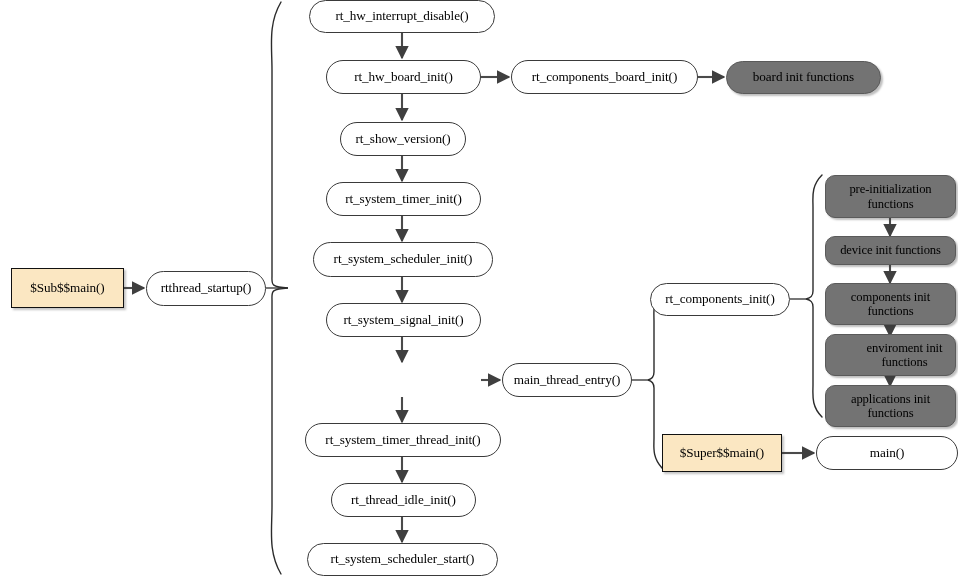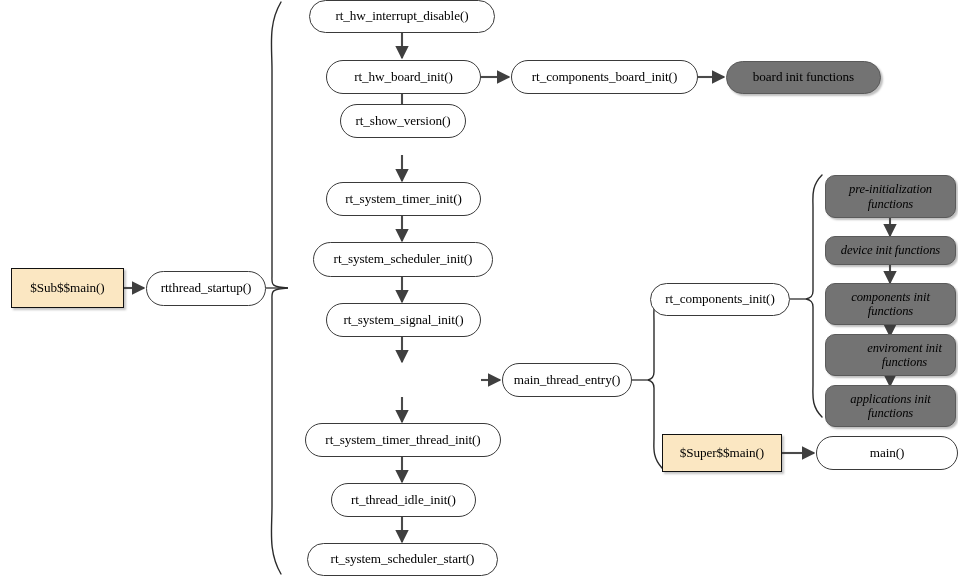--- a/index.html
+++ b/index.html
@@ -38,21 +38,20 @@
     background: #ffffff;
     font-size: 13.2px;
     letter-spacing: -0.1px;
     z-index: 2;
   }
   .node.stadium {
     border-radius: 999px;
   }
   .node.rounded {
     border-radius: 10px;
-    font-style: italic;
   }
   .node.rect {
     border-radius: 0;
   }
   .node.blue {
     background: #737373;
     border-color: #5a5a5a;
     box-shadow: 2px 2px 2px rgba(60,60,60,0.33);
   }
   .node.tan {
@@ -150,21 +149,21 @@
   </div>
 
   <div class="node stadium" style="left:309px; top:0px; width:186px; height:33px;">
     <span class="lbl">rt_hw_interrupt_disable()</span>
   </div>
 
   <div class="node stadium" style="left:326px; top:60px; width:155px; height:34px;">
     <span class="lbl">rt_hw_board_init()</span>
   </div>
 
-  <div class="node stadium" style="left:340px; top:104px; width:126px; height:34px;">
+  <div class="node stadium" style="left:340px; top:122px; width:126px; height:34px;">
     <span class="lbl">rt_show_version()</span>
   </div>
 
   <div class="node stadium" style="left:326px; top:182px; width:155px; height:34px;">
     <span class="lbl">rt_system_timer_init()</span>
   </div>
 
   <div class="node stadium" style="left:313px; top:242px; width:180px; height:35px;">
     <span class="lbl">rt_system_scheduler_init()</span>
   </div>

